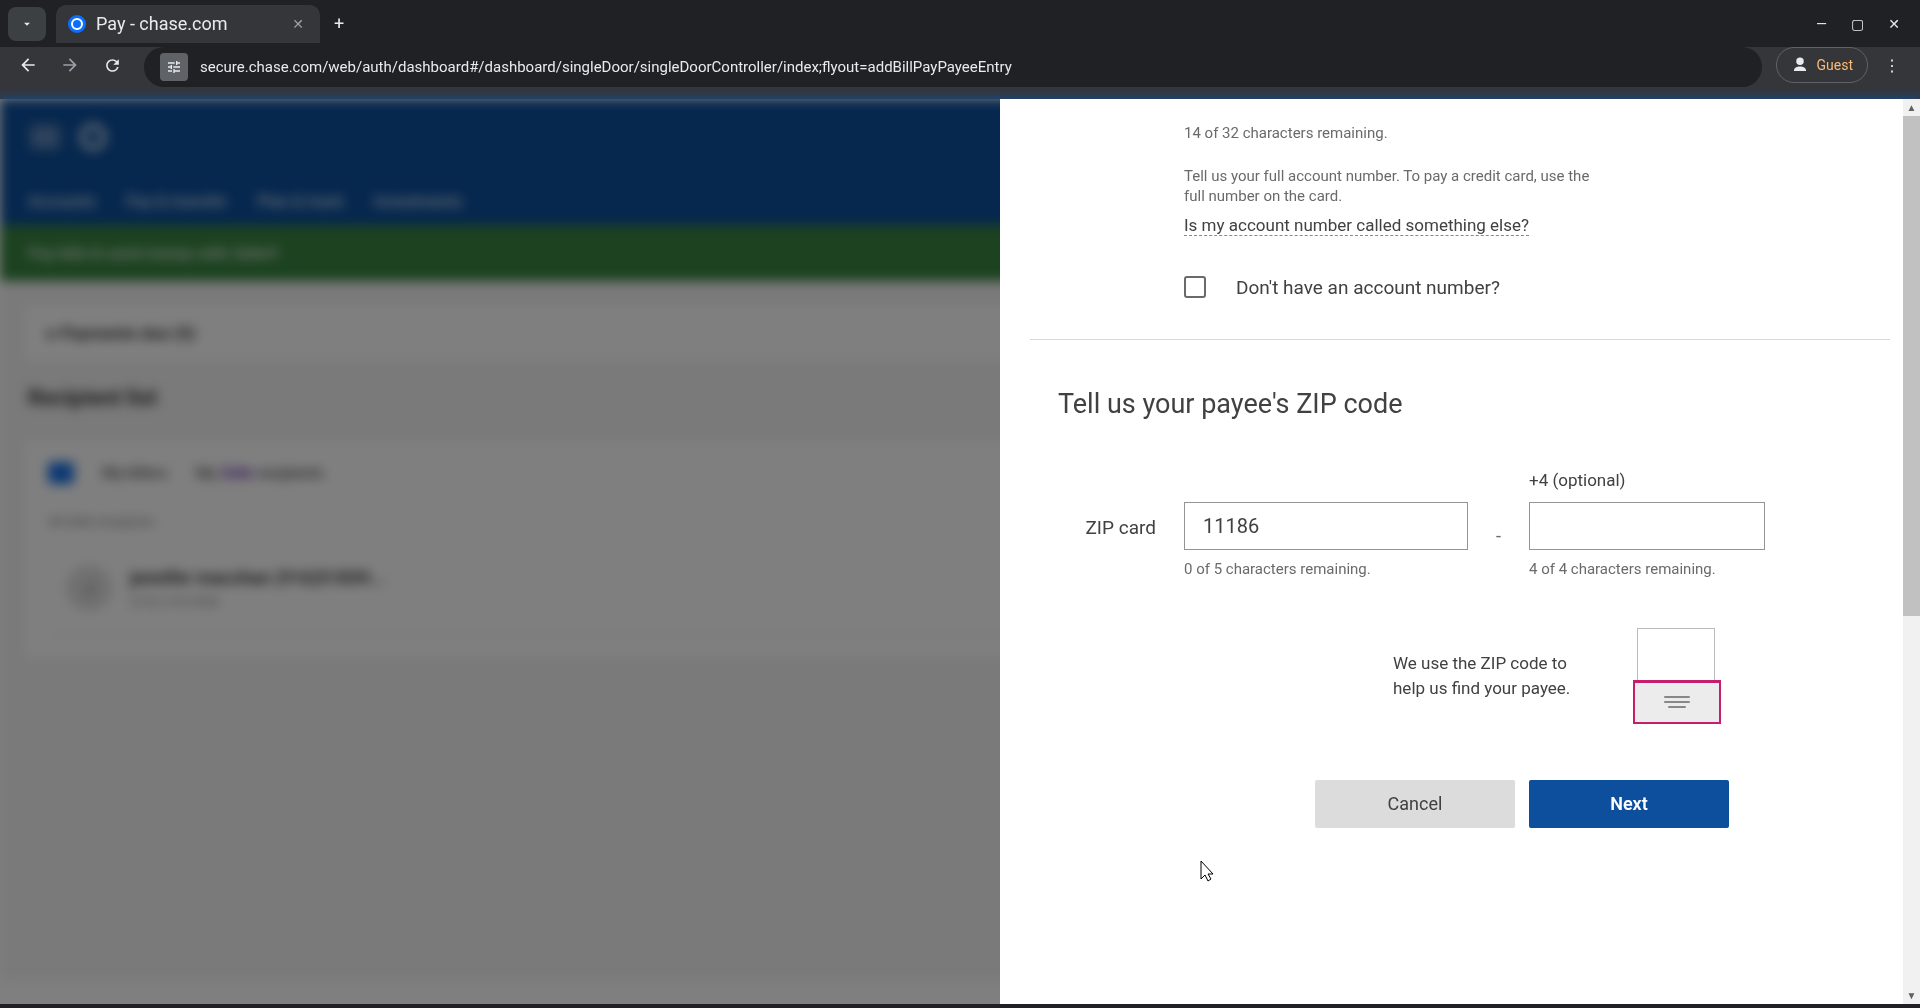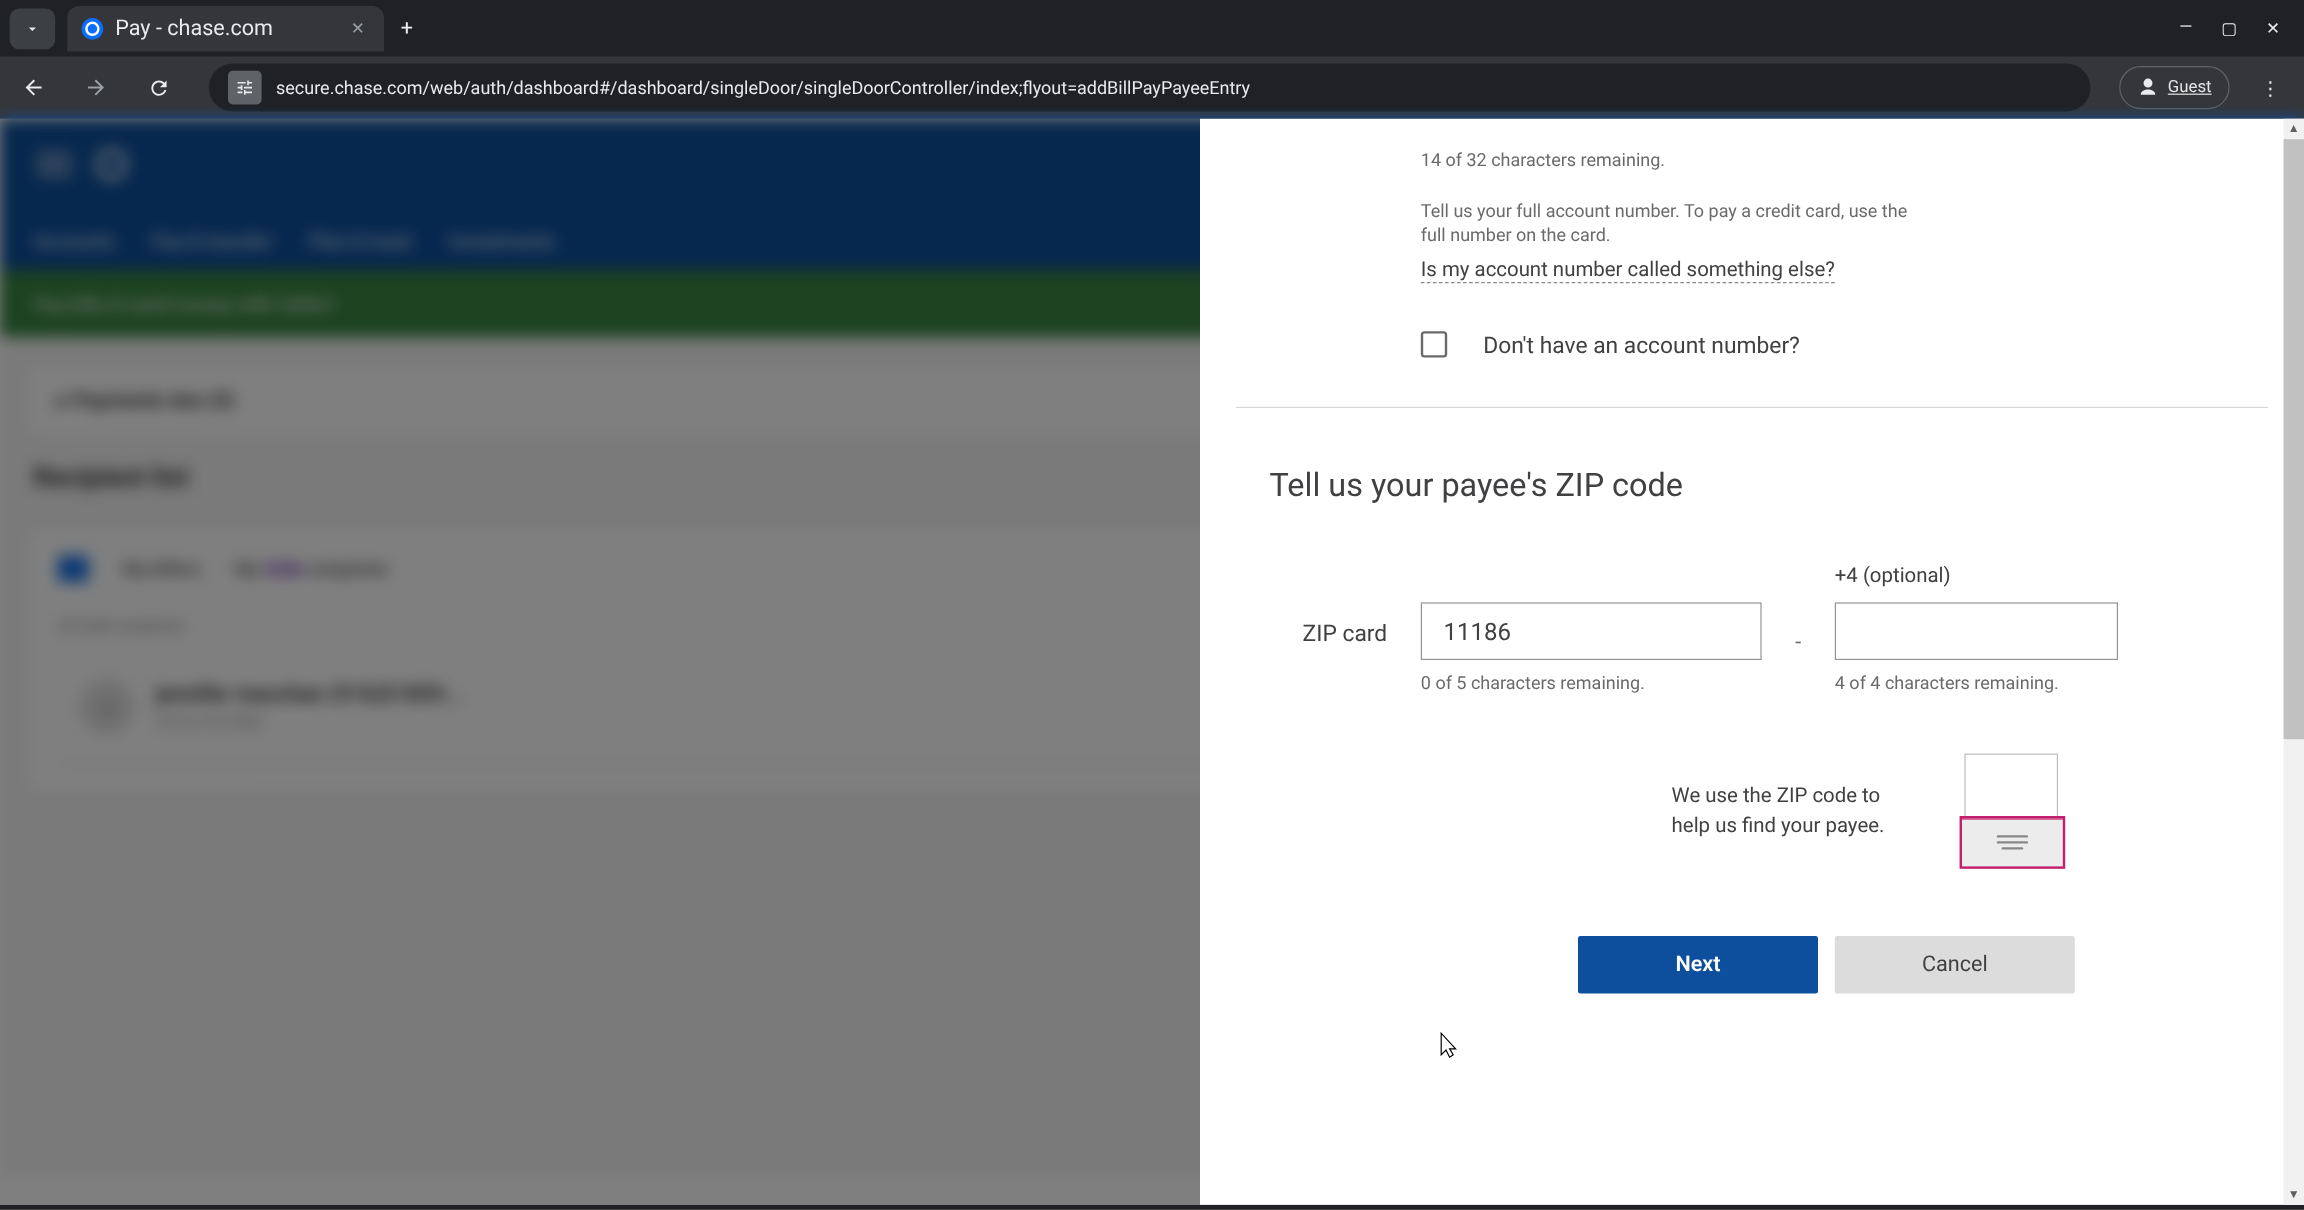--- a/index.html
+++ b/index.html
@@ -10,27 +10,27 @@
     .tab-dropdown { width: 38px; height: 34px; margin-left: 8px; border-radius: 8px; background: #3c4043; display: flex; align-items: center; justify-content: center; }
     .tab { height: 38px; background: #35363a; border-radius: 10px 10px 0 0; margin-left: 10px; display: flex; align-items: center; padding: 0 12px; width: 264px; }
     .tab-favicon { width: 18px; height: 18px; border-radius: 50%; background: #0b6efd; margin-right: 10px; flex-shrink: 0; display:flex; align-items:center; justify-content:center;}
     .tab-favicon::after{content:""; width:8px;height:8px;border:2px solid #fff;border-radius:50%;}
     .tab-title { color: #e8eaed; font-size: 18px; flex: 1; white-space: nowrap; overflow: hidden; }
     .tab-close { color: #9aa0a6; font-size: 14px; padding: 4px; cursor: pointer; }
     .new-tab { color: #e8eaed; font-size: 18px; margin-left: 14px; cursor: pointer; }
     .window-controls { margin-left: auto; display: flex; gap: 24px; padding-right: 20px; color: #e8eaed; }
     .window-controls span { cursor: pointer; font-size: 14px; }
     
-    .toolbar { height: 52px; background: #35363a; display: flex; align-items: center; padding: 0 10px; gap: 16px; }
+    .toolbar { height: 52px; background: #35363a; display: flex; padding: 0 10px; gap: 6px; }
     .nav-btn { width: 36px; height: 36px; display: flex; align-items: center; justify-content: center; color: #9aa0a6; border-radius: 50%; cursor: pointer; }
     .nav-btn.active { color: #e8eaed; }
     .url-bar { flex: 1; height: 40px; background: #202124; border-radius: 20px; display: flex; align-items: center; padding: 0 16px; margin: 0 8px; }
     .site-icon { width: 28px; height: 28px; background: #5f6368; border-radius: 4px; margin-right: 12px; display:flex;align-items:center;justify-content:center;color:#e8eaed;font-size:11px; }
     .url-text { color: #e8eaed; font-size: 15px; }
-    .guest-btn { height: 36px; border: 1px solid #5f6368; border-radius: 18px; display: flex; align-items: center; padding: 0 14px; gap: 8px; color: #e5e5e5; font-size: 14px; cursor: pointer; text-decoration: underline; }
+    .guest-btn { height: 36px; border: 1px solid #5f6368; border-radius: 18px; display: flex; align-items: center; padding: 0 14px; gap: 8px; color: #fdba74; font-size: 14px; cursor: pointer; }
     .menu-dots { width: 36px; height: 36px; display: flex; align-items: center; justify-content: center; color: #e8eaed; cursor: pointer; }
     
     
     .page-area { position: relative; height: 905px; background: #fff; }
     
     
     .bg-layer { position: absolute; inset: 0; filter: blur(6px); }
     .bg-header { height: 76px; background: #0d4f9c; display: flex; align-items: center; padding: 0 30px; gap: 20px; }
     .bg-menu-icon { width: 30px; height: 24px; background: #5b84b8; border-radius: 4px; }
     .bg-logo { width: 26px; height: 26px; border: 4px solid #fff; border-radius: 50%; }
@@ -244,22 +244,22 @@
             <div class="env-paper"></div>
             <div class="env-envelope">
               <div class="env-line"></div>
               <div class="env-line"></div>
               <div class="env-line sm"></div>
             </div>
           </div>
         </div>
 
         <div class="button-row">
+          <button class="btn btn-cancel">Cancel</button>
           <button class="btn btn-next">Next</button>
-          <button class="btn btn-cancel">Cancel</button>
         </div>
       </div>
     </div>
 
     <div class="scrollbar">
       <div class="scroll-arrow">▲</div>
       <div class="scroll-thumb" style="top:17px; height:500px;"></div>
       <div class="scroll-arrow" style="position:absolute;bottom:0;">▼</div>
     </div>
   </div>

